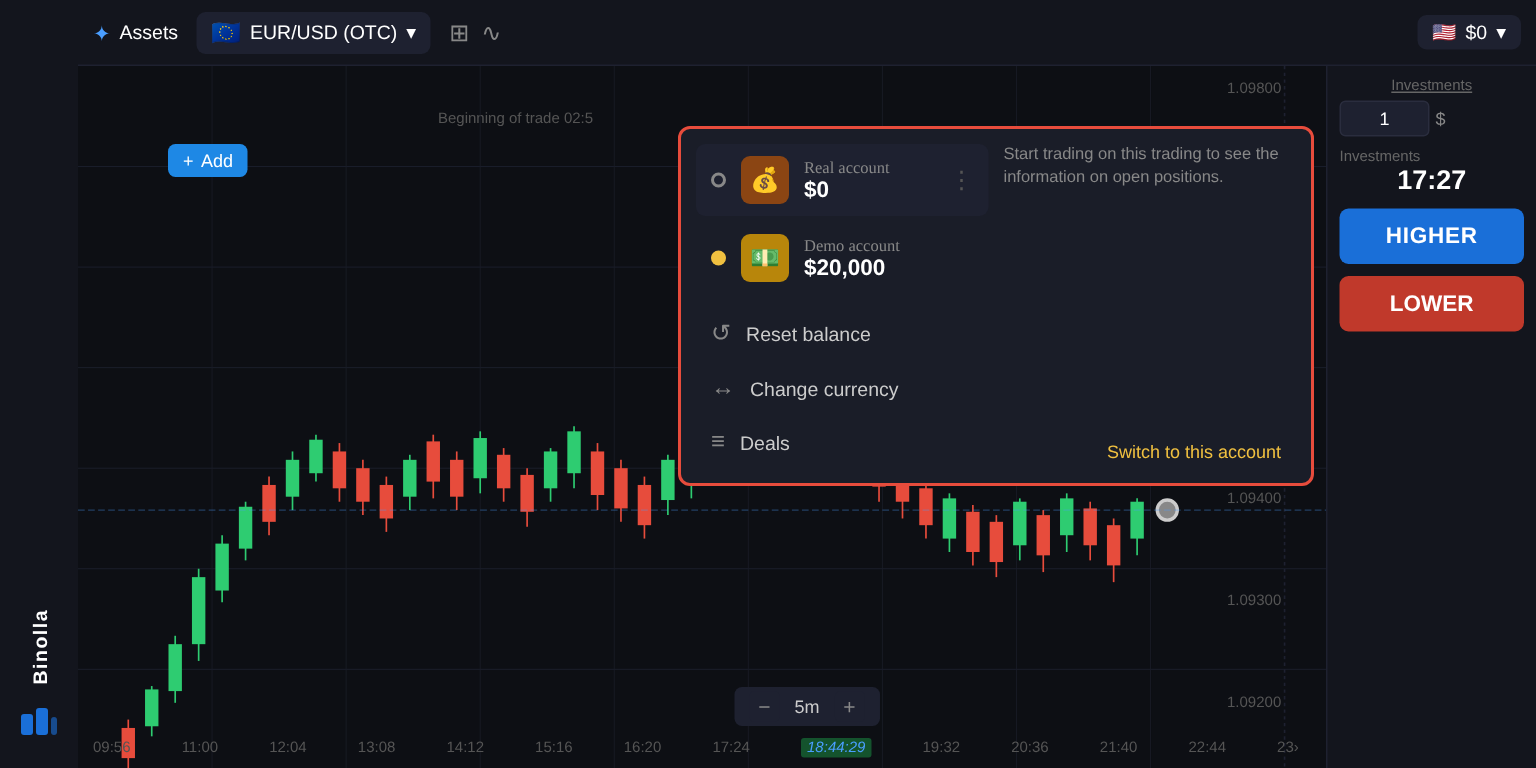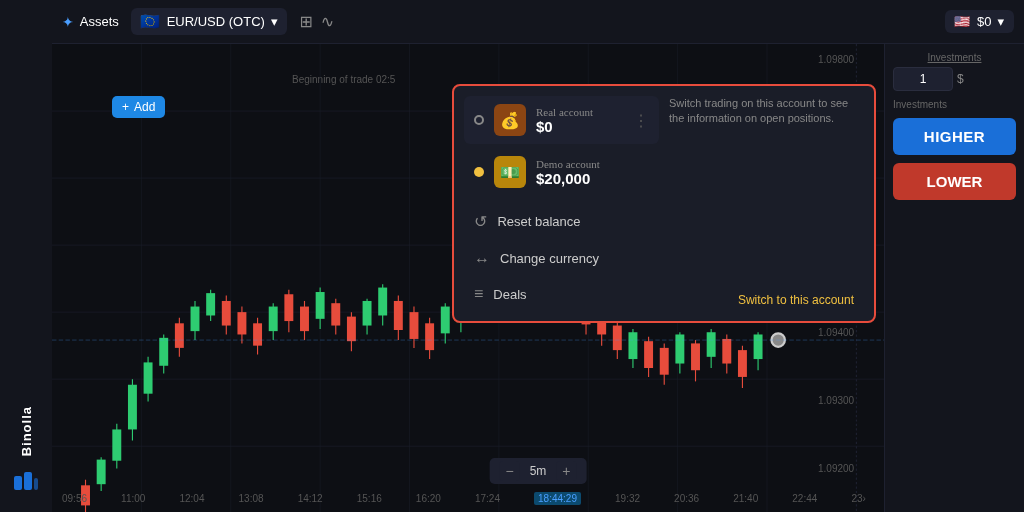--- a/index.html
+++ b/index.html
@@ -303,24 +303,25 @@
       right: 148px;
       height: 28px;
       display: flex;
       align-items: center;
       justify-content: space-between;
       padding: 0 10px;
       font-size: 10px;
       color: #555;
     }
     .time-highlight {
-      background: #0c4a6e;
+      background: #14532d;
       color: #4a9eff;
       padding: 1px 4px;
       border-radius: 2px;
+      font-style: italic;
     }
 
     
     .dropdown-overlay {
       position: absolute;
       top: 40px;
       left: 400px;
       right: 148px;
       background: #1a1d28;
       border: 2px solid #e74c3c;
@@ -673,36 +674,37 @@
               <span>Change currency</span>
             </div>
             <div class="dropdown-action">
               <span class="action-icon">≡</span>
               <span>Deals</span>
             </div>
           </div>
         </div>
 
         <div style="flex:1; display:flex; flex-direction:column; justify-content:space-between;">
-          <p class="account-desc">Switch trading on this account to see the information on open positions.</p>
+          <p class="account-desc">Start trading on this trading to see the information on open positions.</p>
           <button class="switch-btn">Switch to this account</button>
         </div>
       </div>
     </div>
 
   </div>
 
 </div>
 
 <div class="right-panel" style="position:absolute; right:0; top:44px; width:140px; bottom:0; background:#13151d; display:flex; flex-direction:column; padding:8px; gap:8px; border-left:1px solid #1e2130; z-index:5;">
   <div>
     <div class="investments-label">Investments</div>
     <div class="invest-row" style="margin-top:4px;">
       <input class="invest-input" value="1" style="width: 60px;">
       <span class="currency-label">$</span>
     </div>
   </div>
   <div>
     <div class="expiration-label">Investments</div>
+    <div class="expiration-value">17:27</div>
   </div>
   <button class="higher-btn">HIGHER</button>
   <button class="lower-btn">LOWER</button>
 </div>
 
 </body></html>

